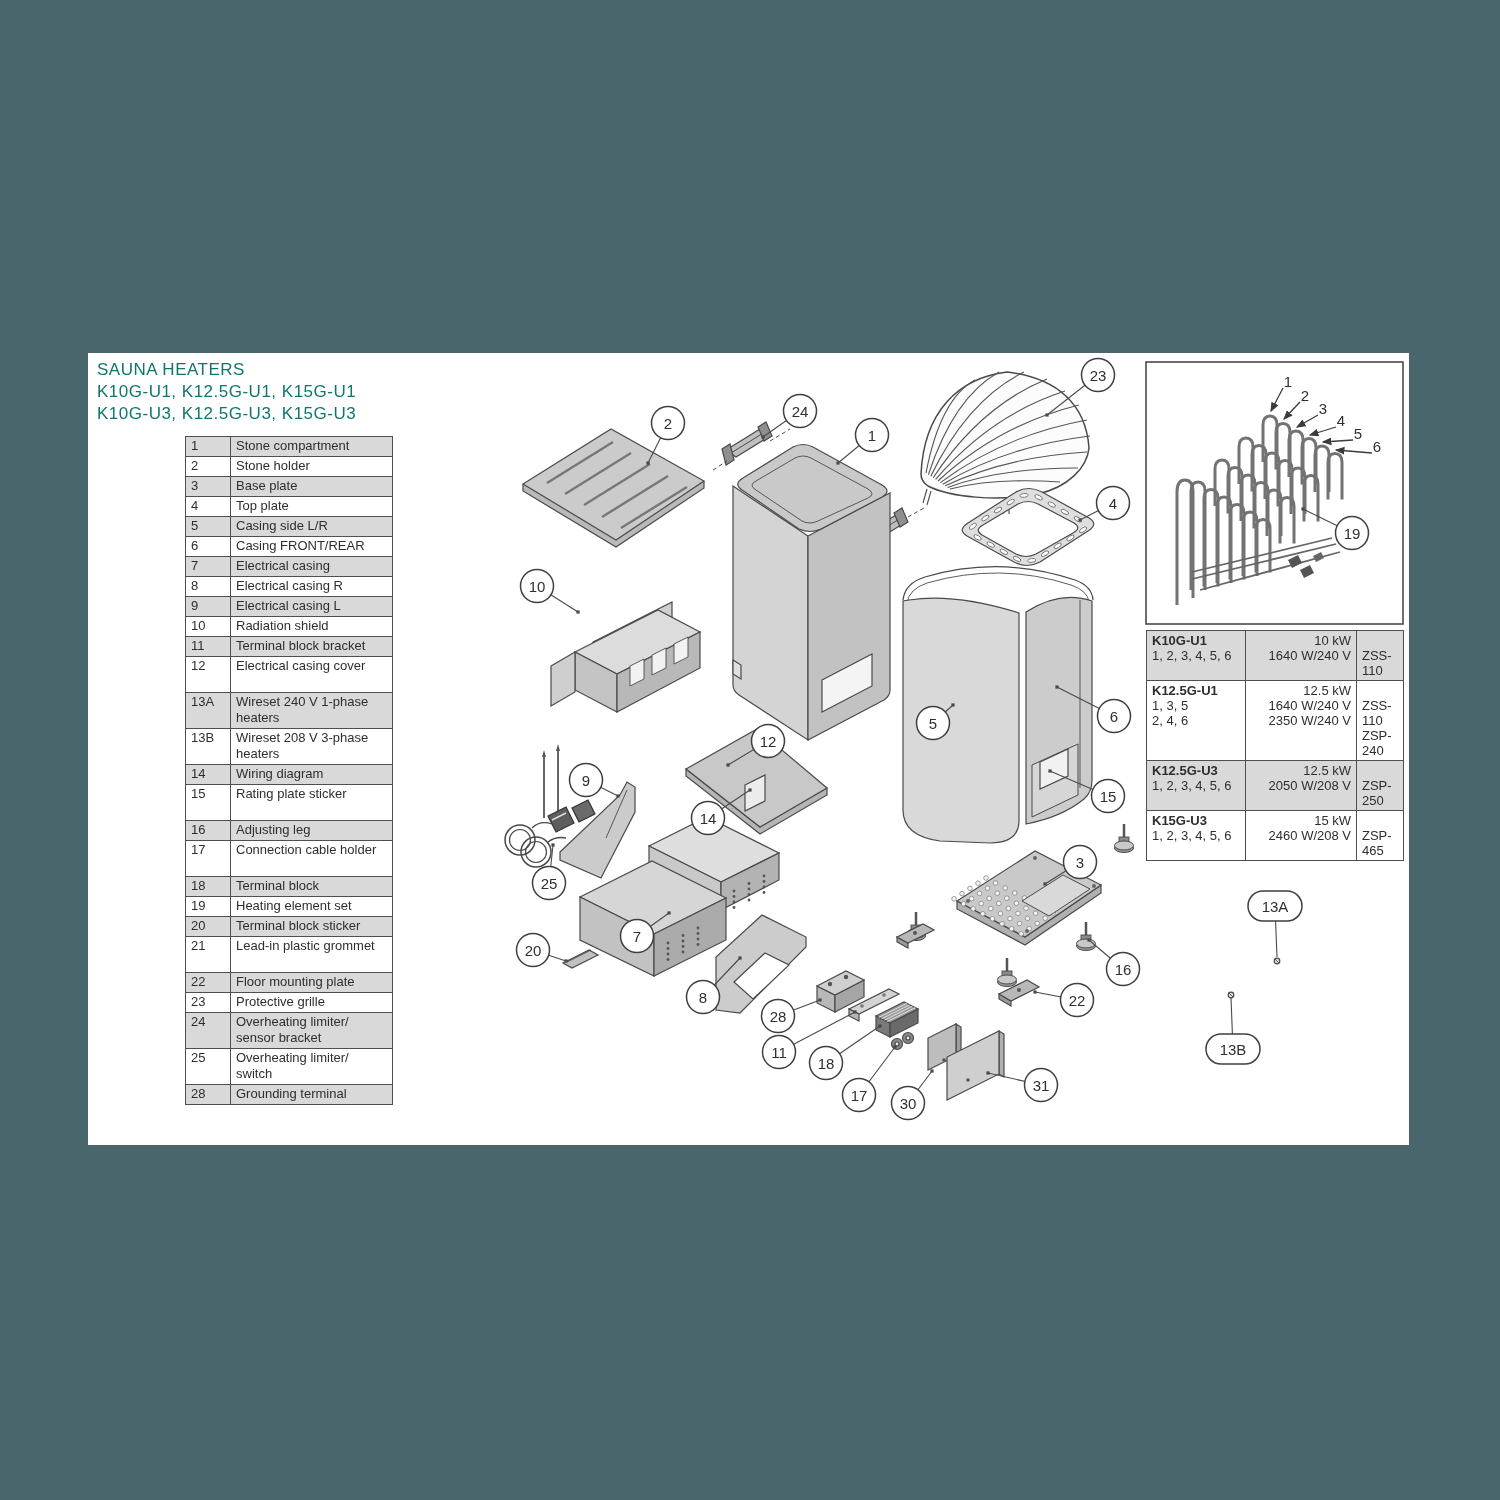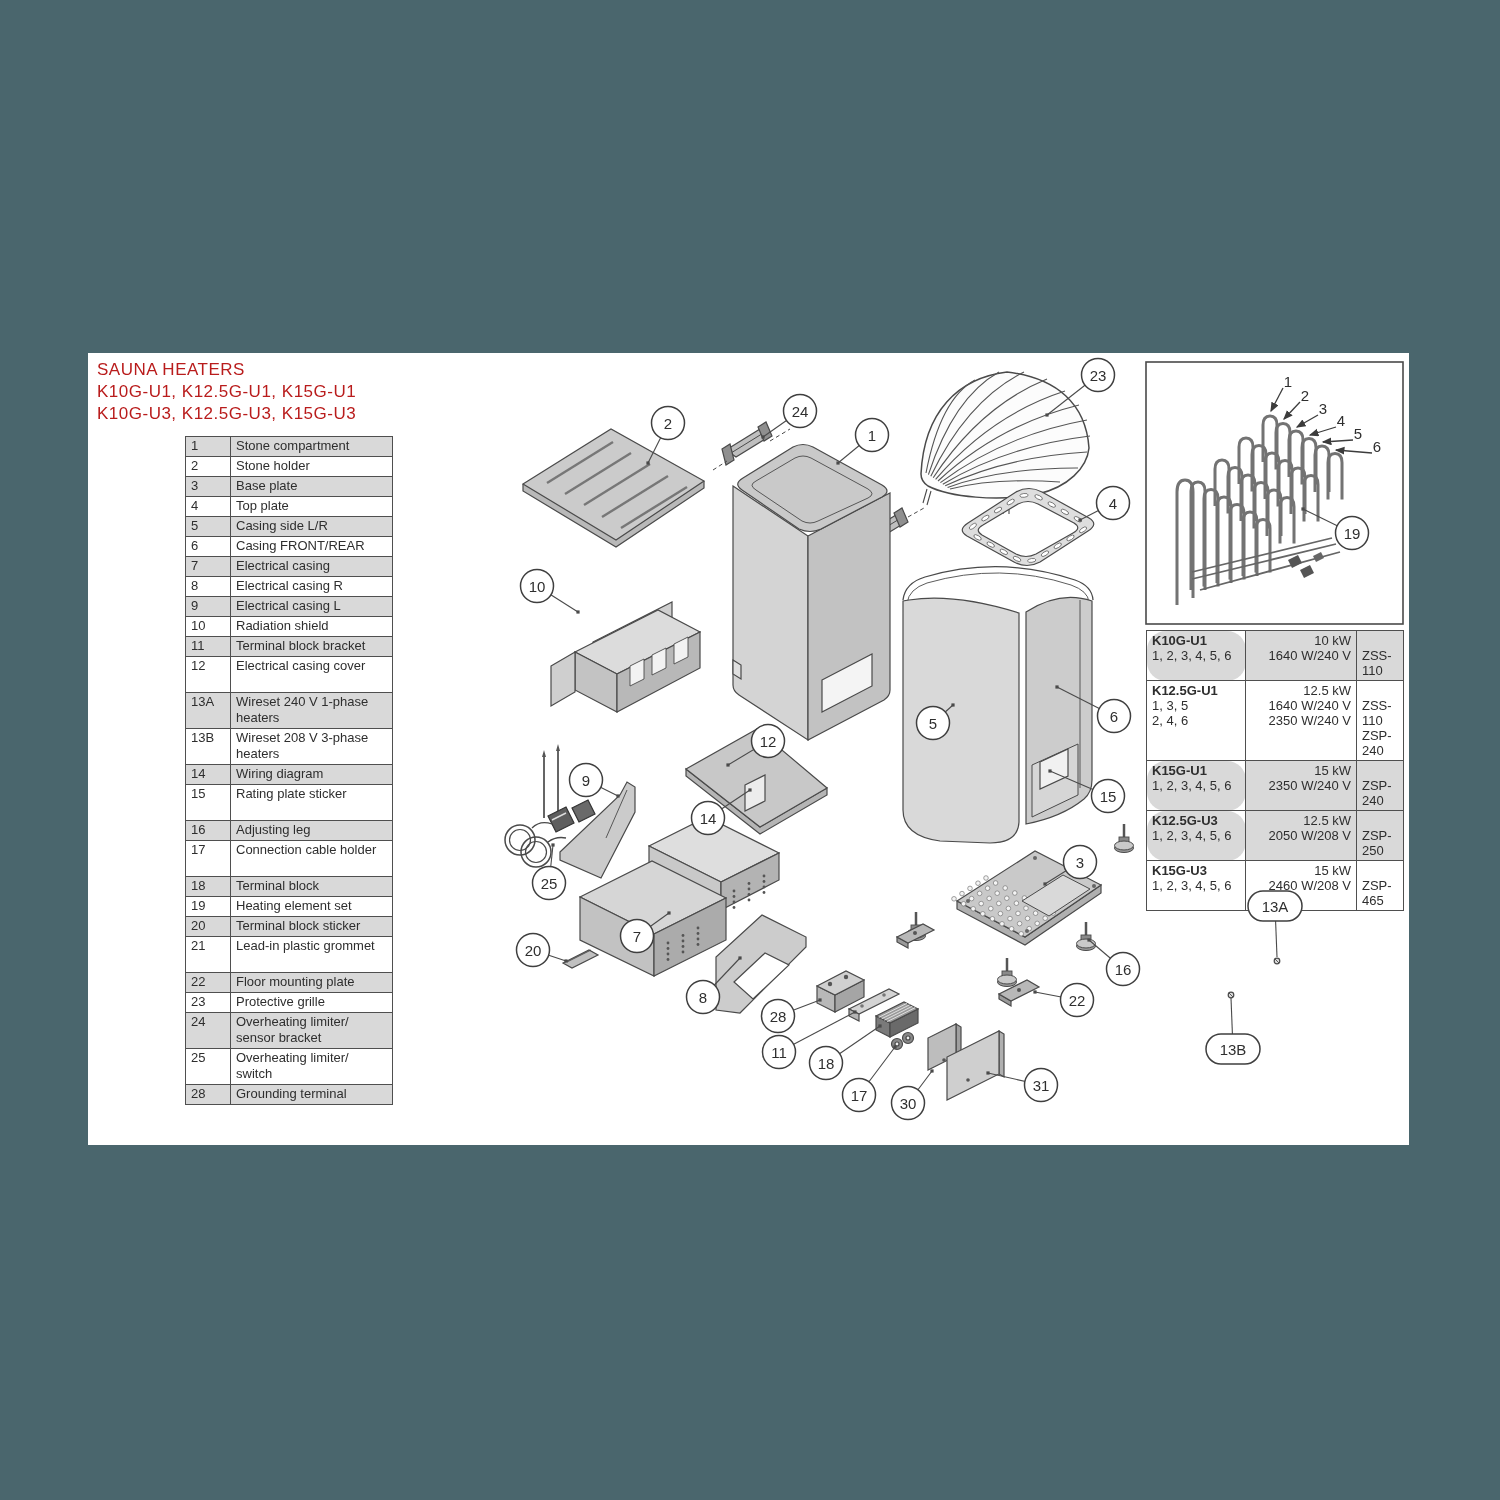--- a/index.html
+++ b/index.html
@@ -1,30 +1,30 @@
 <!DOCTYPE html>
 <html><head>
 <meta charset="utf-8">
 <style>
   html,body{margin:0;padding:0;background:#222;}
   .stage{position:relative;width:1500px;height:1500px;background:#4a666d;overflow:hidden;
          font-family:"Liberation Sans",sans-serif;color:#2e2e2e;}
   .paper{position:absolute;left:88px;top:353px;width:1321px;height:792px;background:#ffffff;}
   .titleblock{position:absolute;left:9px;top:6px;font-size:17px;line-height:22px;
-              letter-spacing:0.5px;color:#b91c1c;}
+              letter-spacing:0.5px;color:#0f766e;}
   table{border-collapse:collapse;position:absolute;background:#fff;}
   #partsTable{left:97px;top:83px;width:208px;font-size:13px;}
   #partsTable td{border:1px solid #4f4f4f;padding:1px 5px;line-height:15.5px;vertical-align:top;}
   #partsTable td.num{width:34px;}
   #partsTable tr.shade{background:#d9d9d9;}
   #partsTable tr.normal td{height:17px;}
   #partsTable tr.tall td{height:33px;}
   #specTable{left:1058px;top:277px;width:258px;font-size:13px;}
   #specTable td{border:1px solid #4f4f4f;padding:2px 5px;line-height:15px;vertical-align:top;}
-  #specTable td.c1{width:88px;border-radius:19px;} #specTable td.c2{width:100px;text-align:right;}
+  #specTable td.c1{width:88px;} #specTable td.c2{width:100px;text-align:right;}
   #specTable tr.shade{background:#d9d9d9;}
   #specTable .b{font-weight:bold;}
   svg.overlay{position:absolute;left:0;top:0;pointer-events:none;}
   svg text{font-family:"Liberation Sans",sans-serif;font-size:15px;fill:#2f2f2f;stroke:none;}
 </style>
 </head>
 <body>
 
 <div class="stage" id="stage" style="background: rgb(74, 102, 109);">
   <div class="paper">
@@ -168,34 +168,20 @@
               <div>2, 4, 6</div>
             </td>
             <td class="c2">
               <div>12.5 kW</div>
               <div>1640 W/240 V</div>
               <div>2350 W/240 V</div>
             </td>
             <td class="c3">
               <div>&nbsp;</div>
               <div>ZSS-110</div>
-              <div>ZSP-240</div>
-            </td>
-          </tr>
-          <tr class="shade">
-            <td class="c1">
-              <div class="b">K15G-U1</div>
-              <div>1, 2, 3, 4, 5, 6</div>
-            </td>
-            <td class="c2">
-              <div>15 kW</div>
-              <div>2350 W/240 V</div>
-            </td>
-            <td class="c3">
-              <div>&nbsp;</div>
               <div>ZSP-240</div>
             </td>
           </tr>
           <tr class="shade">
             <td class="c1">
               <div class="b">K12.5G-U3</div>
               <div>1, 2, 3, 4, 5, 6</div>
             </td>
             <td class="c2">
               <div>12.5 kW</div>

